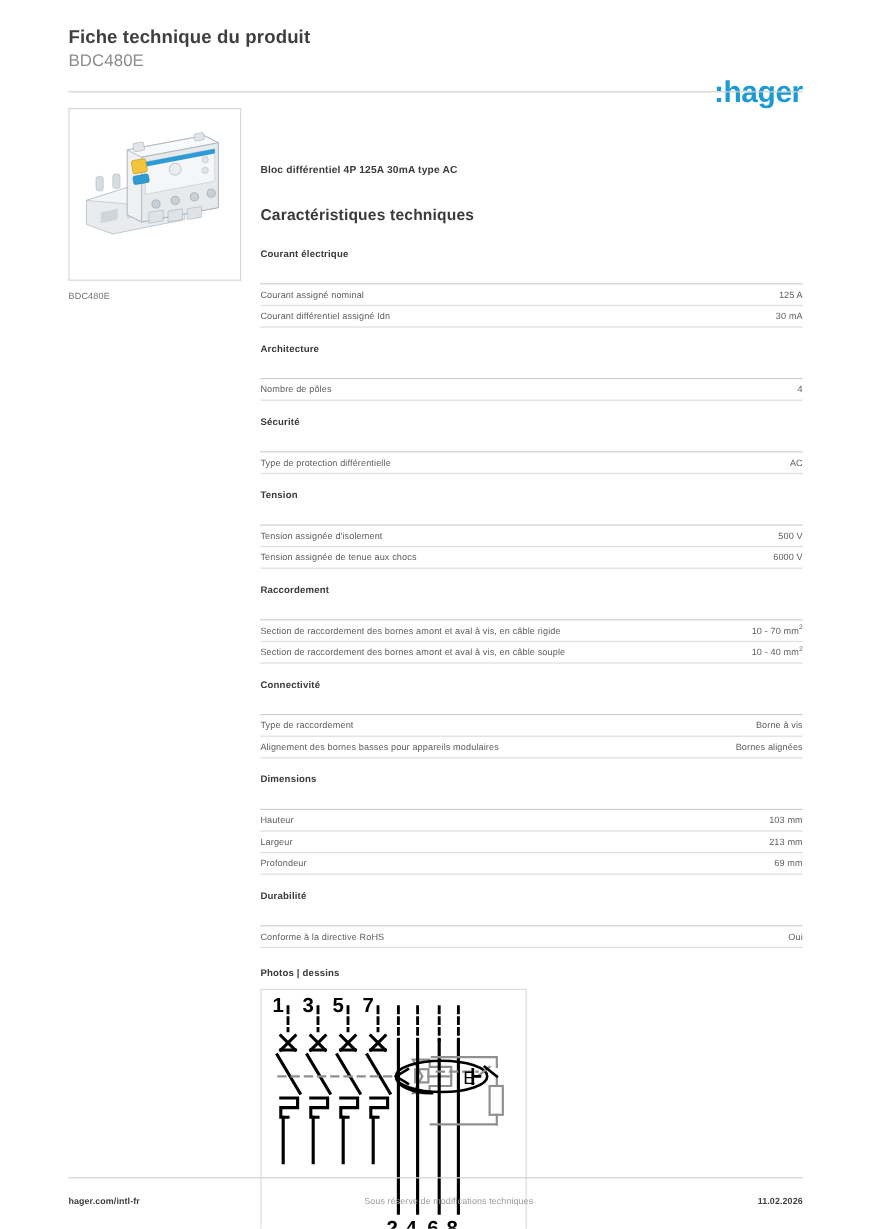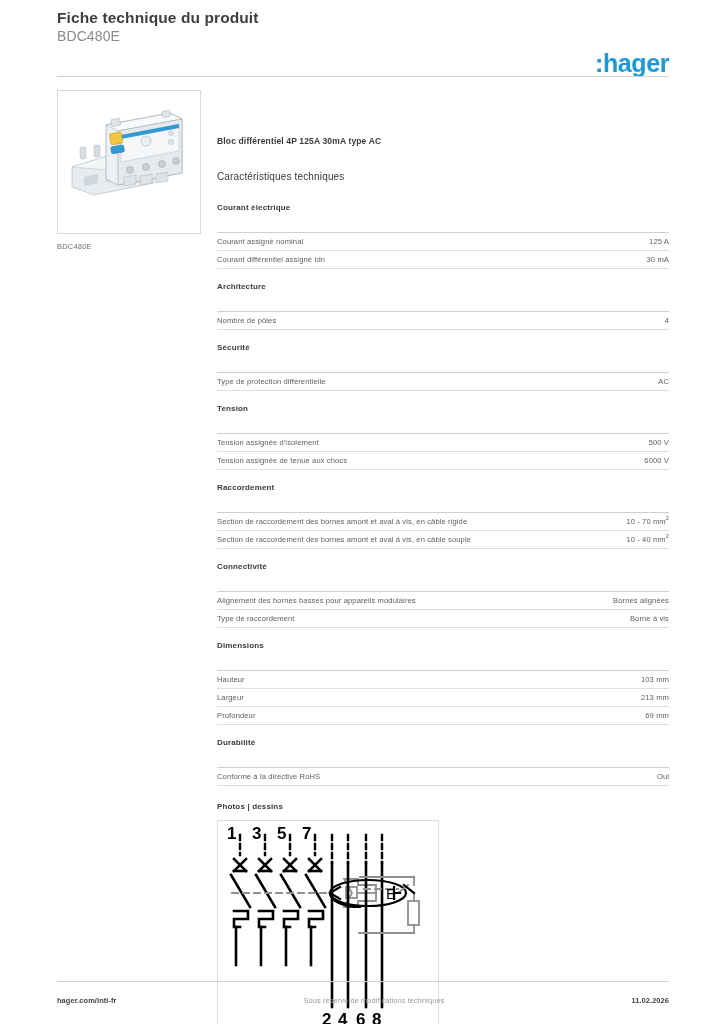--- a/index.html
+++ b/index.html
@@ -20,21 +20,21 @@
     width: 724px;
     height: 1024px;
     position: relative;
     box-sizing: border-box;
   }
 
   
   .header {
     position: absolute;
     left: 57px;
-    top: 8px;
+    top: 22px;
     width: 612px;
     height: 52px;
   }
   .header-title {
     font-size: 15.5px;
     font-weight: bold;
     color: #3f3f3f;
     letter-spacing: 0.1px;
     line-height: 19px;
   }
@@ -98,22 +98,22 @@
     margin-top: 44px;
   }
   .product-name {
     font-size: 8.5px;
     font-weight: bold;
     color: #3a3a3a;
     letter-spacing: 0.15px;
     margin-bottom: 25px;
   }
   .specs-heading {
-    font-size: 10px;
-    font-weight: normal;
+    font-size: 13px;
+    font-weight: bold;
     color: #3a3a3a;
     letter-spacing: 0.15px;
     margin-bottom: 21px;
   }
   .group { margin-bottom: 13px; }
   .group-title {
     font-size: 8px;
     font-weight: bold;
     color: #3a3a3a;
     letter-spacing: 0.15px;
@@ -285,26 +285,26 @@
             <div class="row-value"><span>10 - 70 mm</span><sup>2</sup></div>
           </div>
           <div class="row">
             <div class="row-label">Section de raccordement des bornes amont et aval à vis, en câble souple</div>
             <div class="row-value"><span>10 - 40 mm</span><sup>2</sup></div>
           </div>
         </div>
         <div class="group">
           <div class="group-title">Connectivité</div>
           <div class="row">
+            <div class="row-label">Type de raccordement</div>
+            <div class="row-value">Borne à vis</div>
+          </div>
+          <div class="row">
             <div class="row-label">Alignement des bornes basses pour appareils modulaires</div>
             <div class="row-value">Bornes alignées</div>
-          </div>
-          <div class="row">
-            <div class="row-label">Type de raccordement</div>
-            <div class="row-value">Borne à vis</div>
           </div>
         </div>
         <div class="group">
           <div class="group-title">Dimensions</div>
           <div class="row">
             <div class="row-label">Hauteur</div>
             <div class="row-value">103 mm</div>
           </div>
           <div class="row">
             <div class="row-label">Largeur</div>

